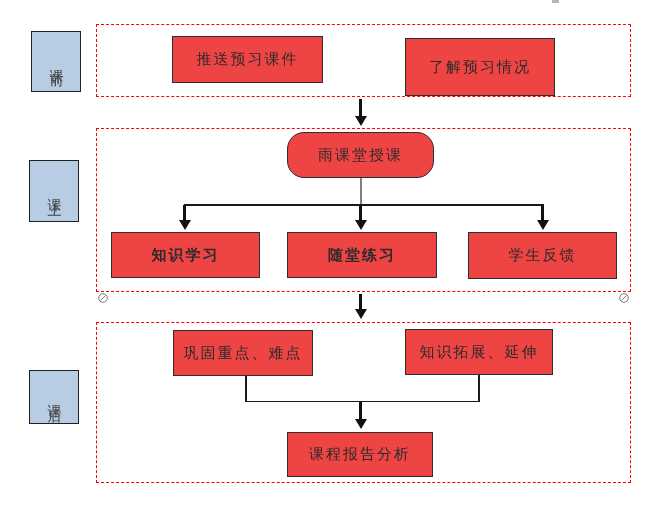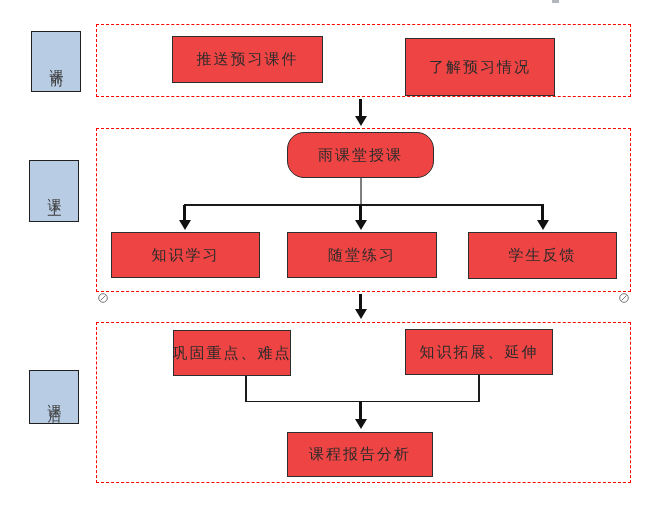--- a/index.html
+++ b/index.html
@@ -108,24 +108,24 @@
 
   <div class="line" style="left:183px; top:205px; width:3px; height:15px;"></div>
   <div class="arrowhead" style="left:179px; top:220px;"></div>
 
   <div class="line" style="left:359px; top:205px; width:3px; height:15px;"></div>
   <div class="arrowhead" style="left:355px; top:220px;"></div>
 
   <div class="line" style="left:541px; top:205px; width:3px; height:15px;"></div>
   <div class="arrowhead" style="left:537px; top:220px;"></div>
 
-  <div class="node" style="left:111px; top:232px; width:149px; height:46px;">
+  <div class="node" style="left:111px; top:232px; width:149px; height:46px;font-weight:bold;">
     <span>知识学习</span>
   </div>
-  <div class="node" style="left:287px; top:232px; width:150px; height:46px;">
+  <div class="node" style="left:287px; top:232px; width:150px; height:46px;font-weight:bold;">
     <span>随堂练习</span>
   </div>
   <div class="node" style="left:468px; top:232px; width:149px; height:47px;">
     <span>学生反馈</span>
   </div>
 
   <div class="handle" style="left:98px; top:289px;">
     <svg width="10" height="10" viewBox="0 0 10 10">
       <circle cx="5" cy="5" r="4.3" fill="#ffffff" stroke="#7a7a7a" stroke-width="1"></circle>
       <line x1="2.6" y1="7.4" x2="7.4" y2="2.6" stroke="#7a7a7a" stroke-width="1"></line>
@@ -134,21 +134,21 @@
   <div class="handle" style="left:619px; top:289px;">
     <svg width="10" height="10" viewBox="0 0 10 10">
       <circle cx="5" cy="5" r="4.3" fill="#ffffff" stroke="#7a7a7a" stroke-width="1"></circle>
       <line x1="2.6" y1="7.4" x2="7.4" y2="2.6" stroke="#7a7a7a" stroke-width="1"></line>
     </svg>
   </div>
 
   <div class="line" style="left:359px; top:294px; width:3px; height:16px;"></div>
   <div class="arrowhead" style="left:355px; top:309px;"></div>
 
-  <div class="node" style="left:173px; top:330px; width:118px; height:46px;">
+  <div class="node" style="left:173px; top:330px; width:140px; height:46px;">
     <span>巩固重点、难点</span>
   </div>
   <div class="node" style="left:405px; top:329px; width:148px; height:46px;">
     <span>知识拓展、延伸</span>
   </div>
 
   <div class="line thin" style="left:245px; top:376px; width:1.5px; height:26px;"></div>
   <div class="line thin" style="left:478px; top:375px; width:1.5px; height:27px;"></div>
   <div class="line thin" style="left:245px; top:400.5px; width:234.5px; height:1.5px;"></div>
   <div class="line" style="left:359px; top:401px; width:3px; height:19px;"></div>

